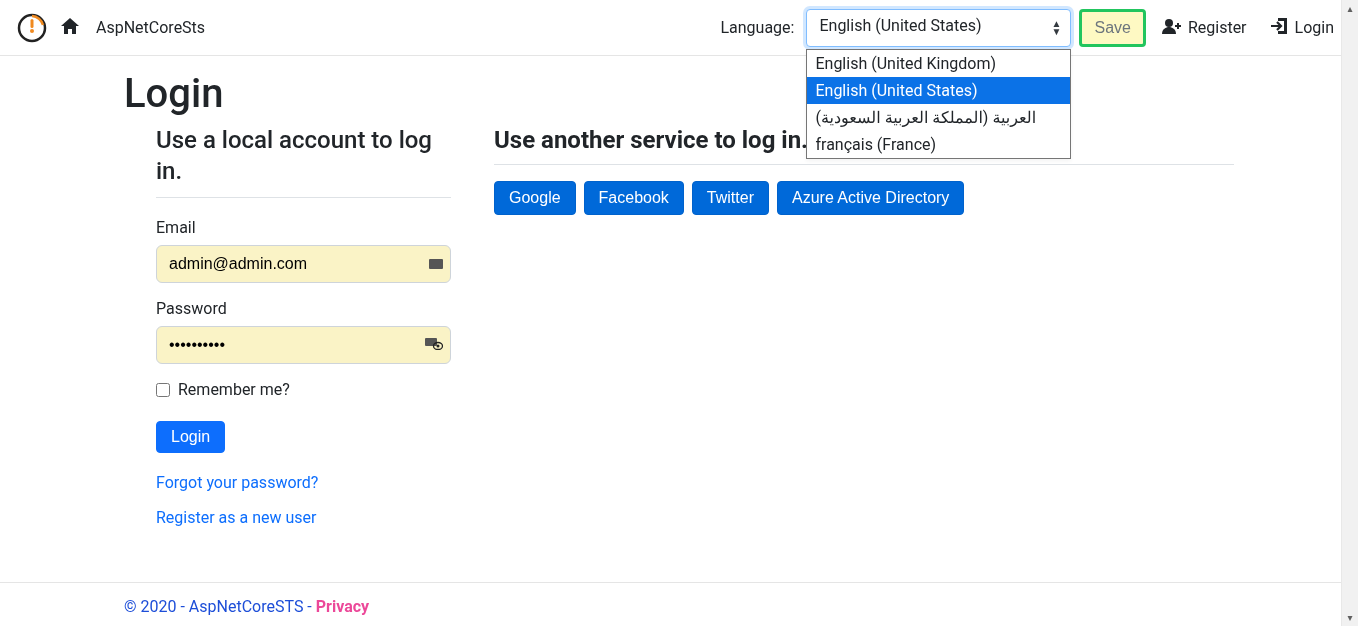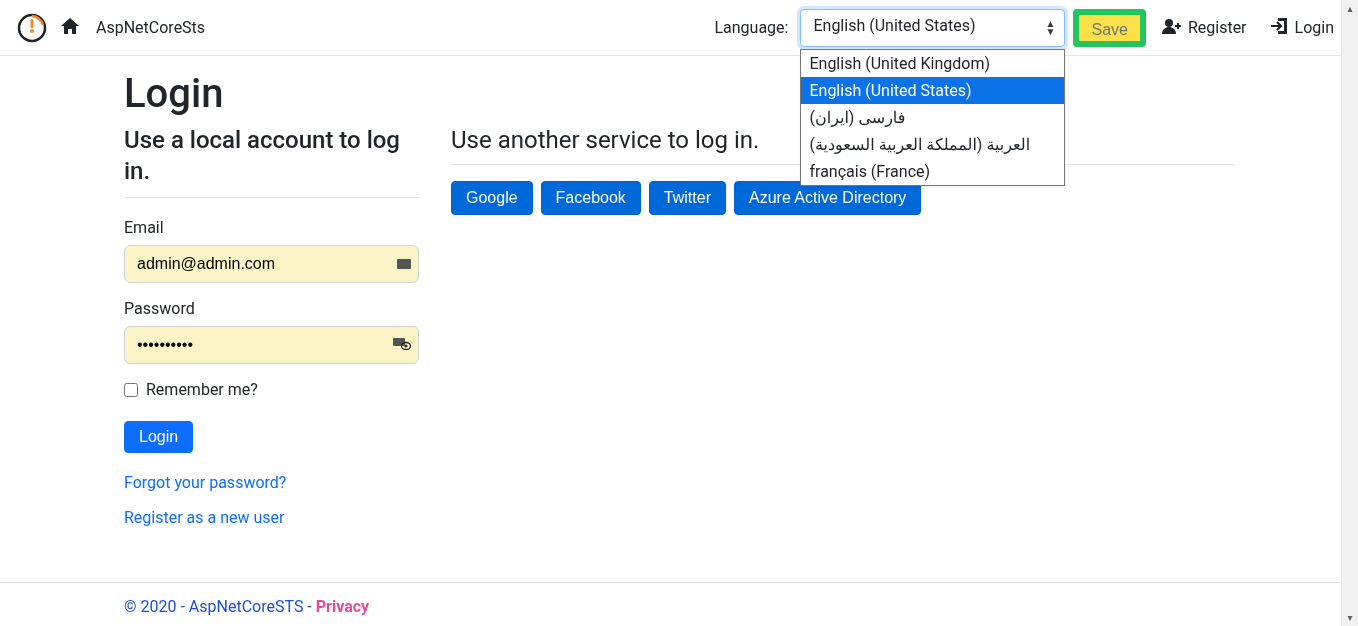--- a/index.html
+++ b/index.html
@@ -63,45 +63,45 @@
     }
     .dropdown-item {
       padding: 4px 8px;
       font-size: 16px;
       cursor: default;
     }
     .dropdown-item.selected { background: #0b72e7; color: #fff; }
     .btn-outline {
       height: 38px;
       padding: 6px 12px;
-      border: 6px solid #22c55e;
-      background: #fde047;
+      border: 3px solid #22c55e;
+      background: #fef9c3;
       color: #6c757d;
       border-radius: 4px;
       font-size: 16px;
       cursor: pointer;
     }
     .nav-link {
       display: flex; align-items: center; gap: 6px;
       color: #212529; text-decoration: none; font-size: 16px;
       padding: 6px 8px;
     }
 
     
     .container {
       max-width: 1140px;
       margin: 0 auto;
       padding: 14px 15px 0;
     }
     h1 { font-size: 40px; font-weight: 500; margin-bottom: 8px; }
-    .row { display: flex; gap: 32px; }
+    .row { display: flex; gap: 43px; margin-left: 32px; }
     .col-left { width: 295px; flex: 0 0 295px; }
     .col-right { flex: 1; }
     .subheading { font-size: 24px; font-weight: 500; line-height: 1.3; margin-bottom: 8px; }
-    .subheading-right { font-size: 24px; font-weight: 400; line-height: 1.3; margin-bottom: 16px; border-bottom: 1px solid #dee2e6; padding-bottom: 8px;}
+    .subheading-right { font-size: 24px; font-weight: 700; line-height: 1.3; margin-bottom: 16px; border-bottom: 1px solid #dee2e6; padding-bottom: 8px;}
     hr { border: none; border-top: 1px solid #dee2e6; margin: 10px 0 20px; }
 
     .form-group { margin-bottom: 16px; }
     .form-label { display: block; margin-bottom: 8px; }
     .form-control {
       width: 100%;
       height: 38px;
       padding: 6px 12px;
       border: 1px solid #ced4da;
       border-radius: 6px;
@@ -183,21 +183,20 @@
       <div class="lang-select">
         <span>English (United States)</span>
       </div>
       <span class="sort-caret">
         <span>▲</span>
           <span>▼</span>
       </span>
       <div class="dropdown-list">
         <div class="dropdown-item">English (United Kingdom)</div>
         <div class="dropdown-item selected">English (United States)</div>
-        <div class="dropdown-item">فارسی (ایران)</div>
         <div class="dropdown-item">العربية (المملكة العربية السعودية)</div>
         <div class="dropdown-item">français (France)</div>
       </div>
     </div>
     <button class="btn-outline">Save</button>
     <a href="#" class="nav-link">
       <span>
         <svg width="20" height="16" viewBox="0 0 20 16">
             <circle cx="7" cy="5" r="4" fill="#212529"></circle>
             <path d="M0 16 C0 11 4 9 7 9 C10 9 14 11 14 16 Z" fill="#212529"></path>

